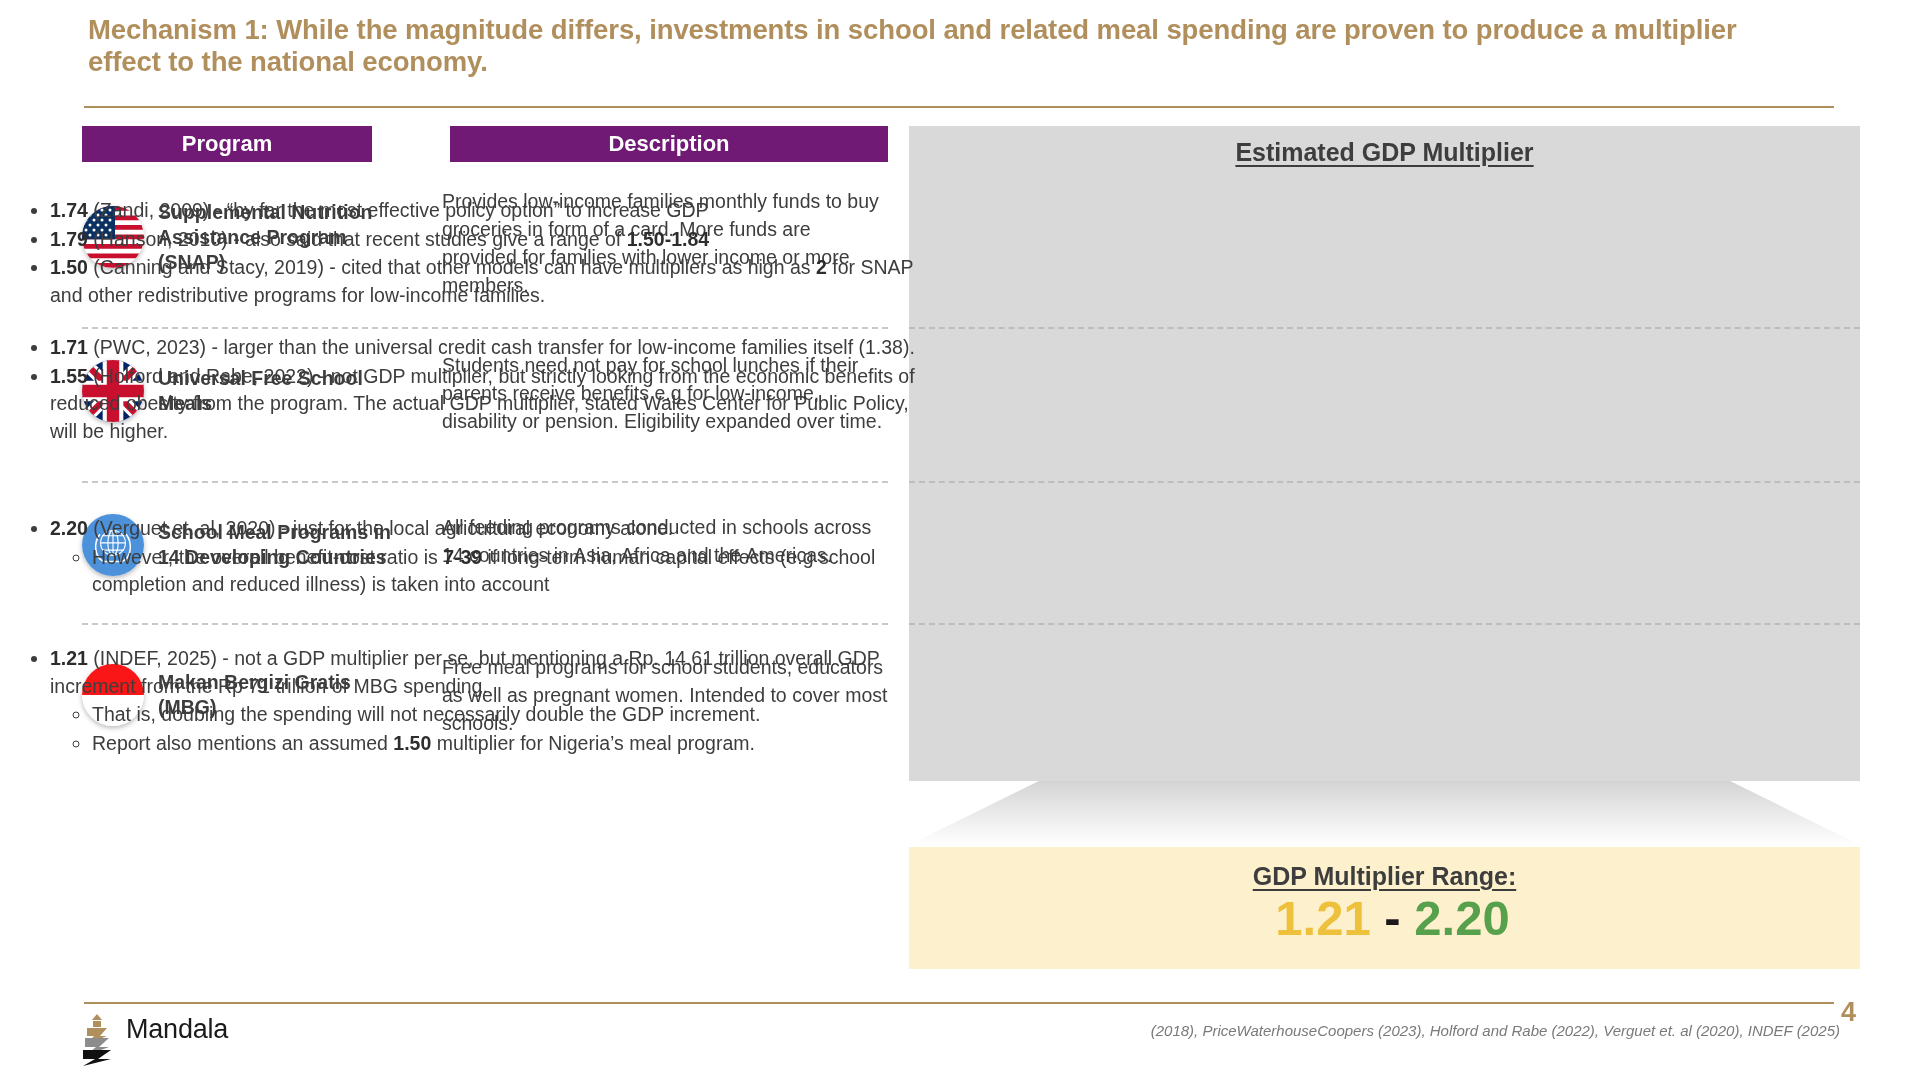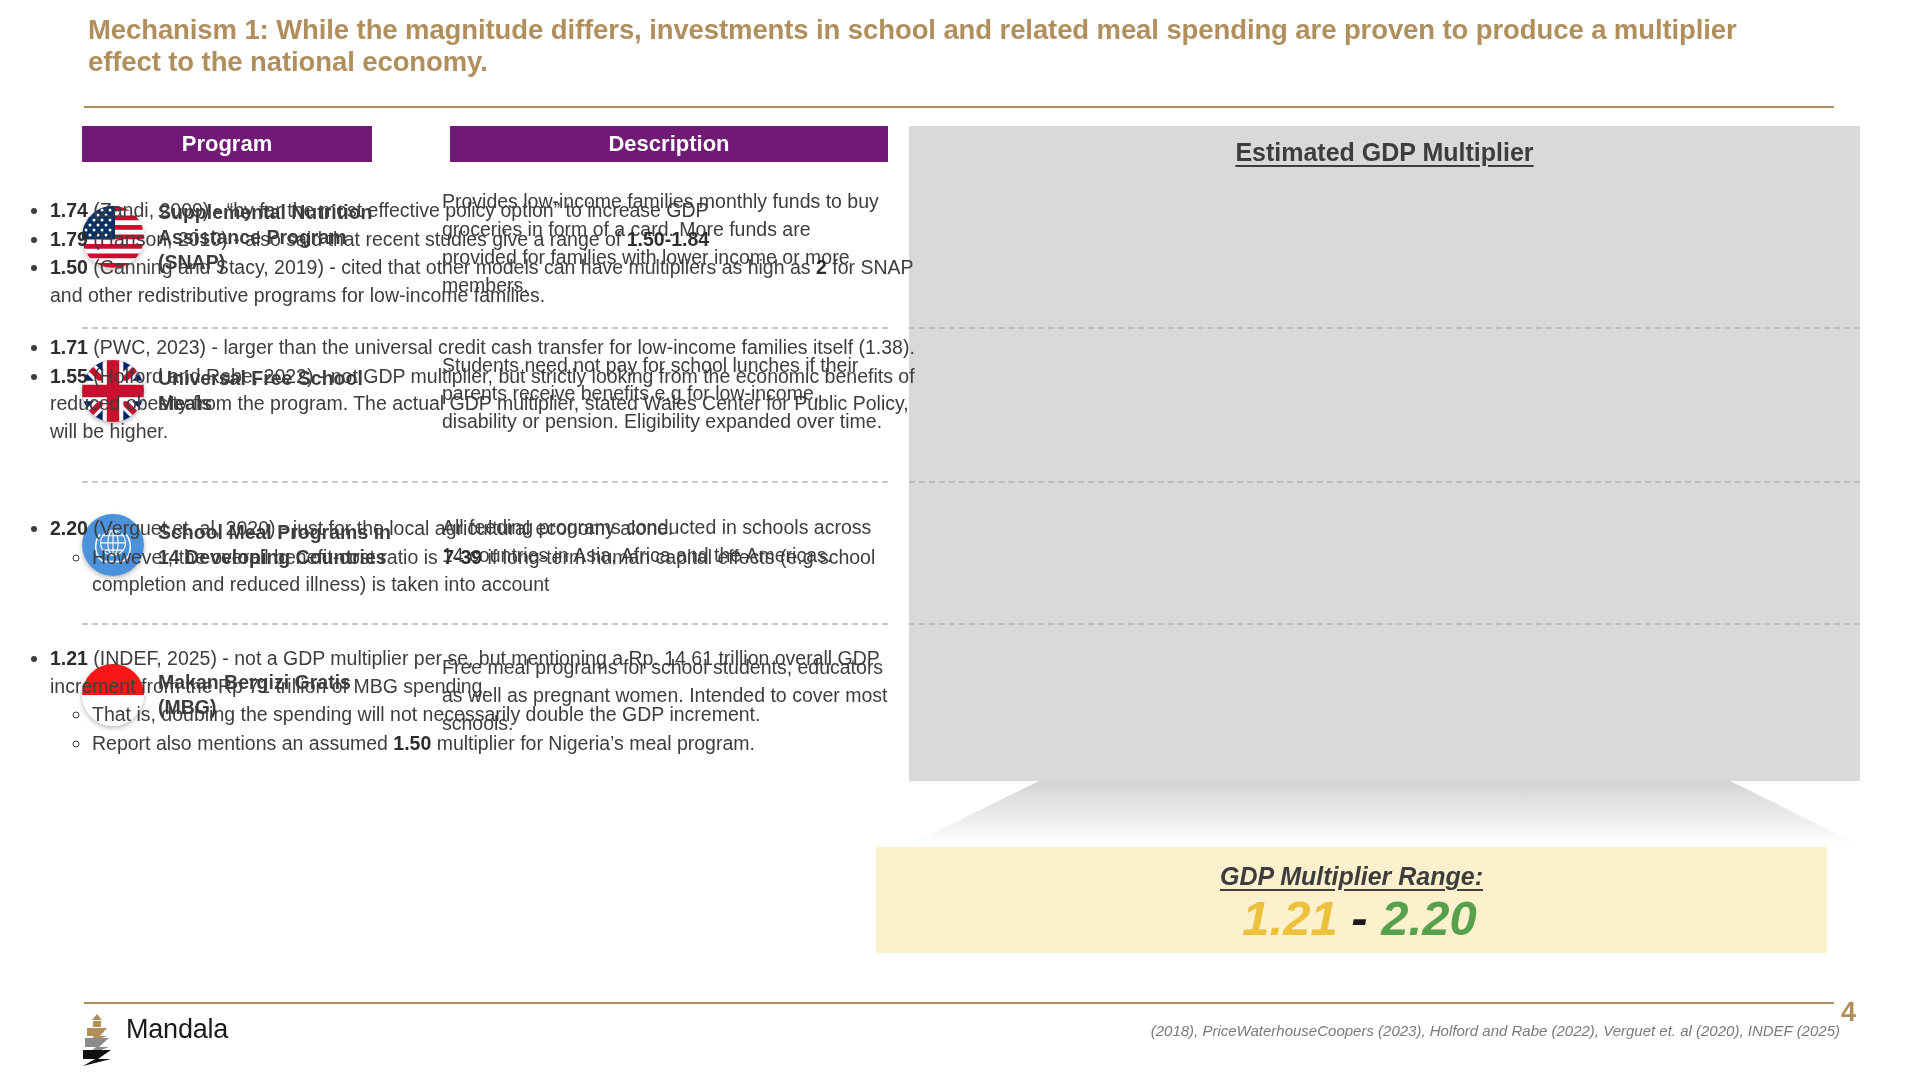--- a/index.html
+++ b/index.html
@@ -160,27 +160,26 @@
     position: absolute;
     left: 909px;
     top: 781px;
     width: 951px;
     height: 64px;
   }
 
   
   .range-box {
     position: absolute;
-    left: 876px;
+    left: 909px;
     top: 847px;
     width: 951px;
-    height: 106px;
+    height: 122px;
     background: #fdf0cd;
     text-align: center;
-    font-style: italic;
   }
   .range-title {
     margin-top: 15px;
     font-size: 25px;
     font-weight: bold;
     color: #3d3d3d;
     text-decoration: underline;
     text-underline-offset: 4px;
   }
   .range-values {

